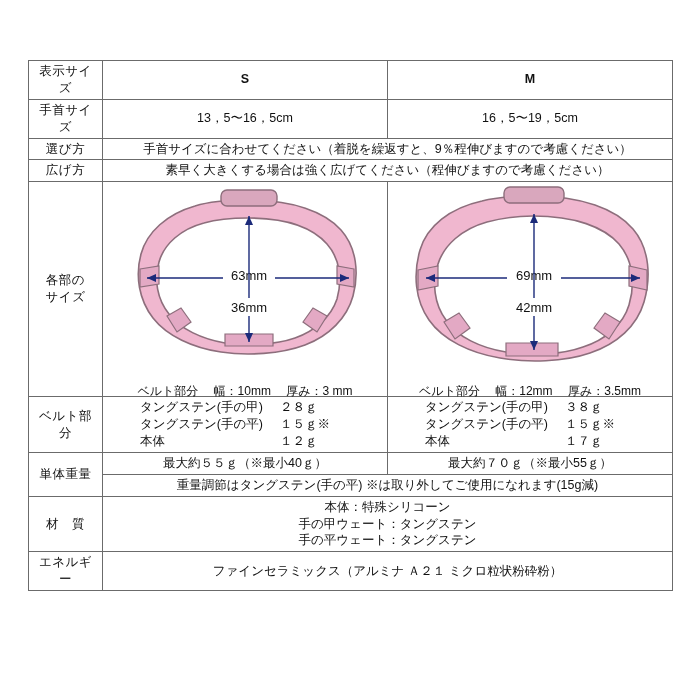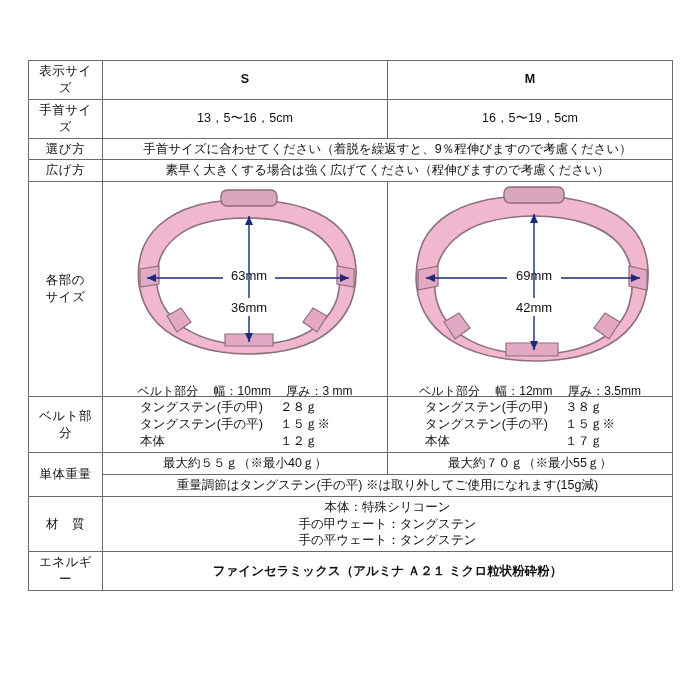--- a/index.html
+++ b/index.html
@@ -70,21 +70,21 @@
   }
   .wt .ln{
     display:block;
     text-align:center;
   }
   .wt .ln span.lbl{display:inline-block;min-width:140px;text-align:left;}
   .wt .ln span.val{display:inline-block;min-width:70px;text-align:left;}
   .prodwt{font-size:13.5px;padding:5px 0;}
   .note{font-size:12.5px;padding:4px 0;}
   .mat{font-size:13px;padding:3px 0;}
-  .energy{font-size:13px;padding:5px 0;font-weight:bold;}
+  .energy{font-size:13px;padding:5px 0;}
 
   
   .ring-svg{display:block;margin:0 auto;}
   .dimlabel{
     font-family:"Liberation Sans", sans-serif;
     font-size:13px;
     fill:#111;
   }
 </style>
 </head>

